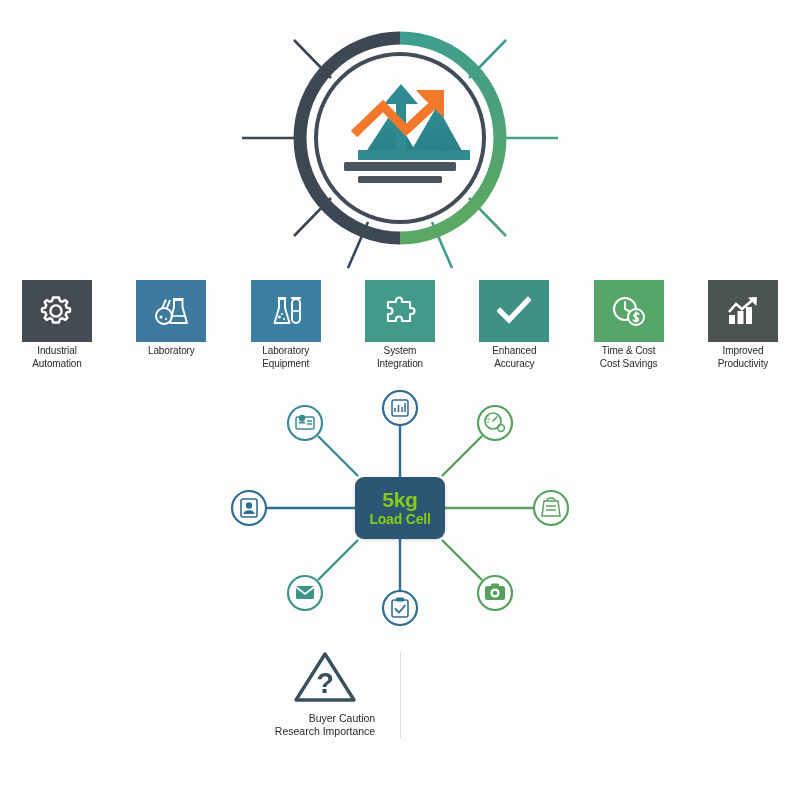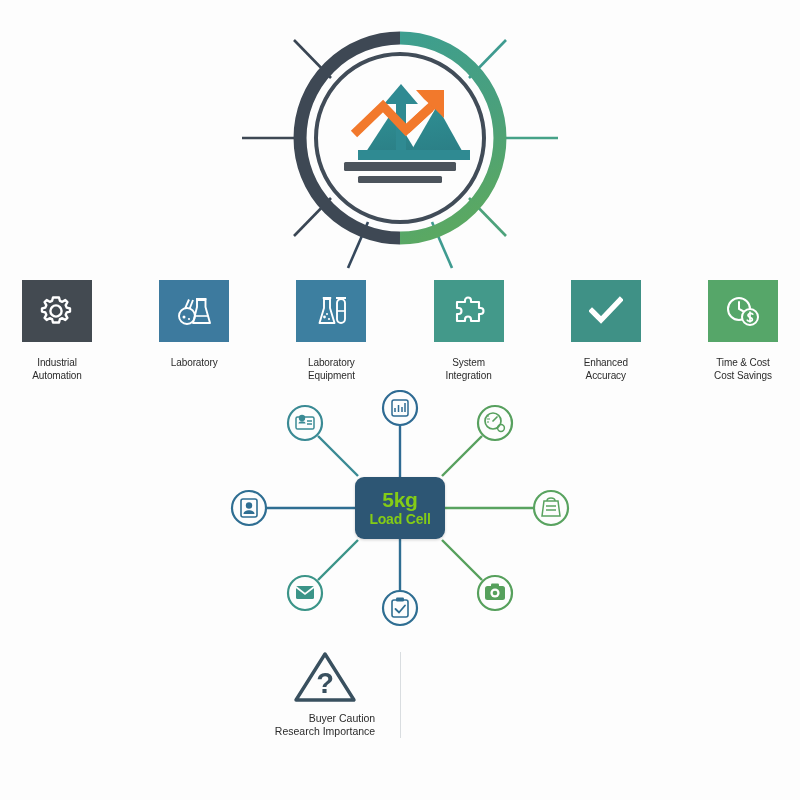--- a/index.html
+++ b/index.html
@@ -45,21 +45,21 @@
   .tile-swatch {
     width: 70px;
     height: 62px;
     display: flex;
     align-items: center;
     justify-content: center;
     box-sizing: border-box;
   }
   .tile-swatch svg { display: block; }
   .tile-label {
-    margin-top: 15px;
+    margin-top: 3px;
     font-size: 10px;
     line-height: 12.5px;
     text-align: center;
     color: #2b2b2b;
     white-space: pre-line;
     letter-spacing: -0.1px;
   }
 
   
   .hub {
@@ -282,20 +282,33 @@
         <path d="M27.8 19.2 C26.8 18.1 23 18 23 20.6 C23 23 27.4 22.2 27.4 24.4 C27.4 26.6 23.3 26.4 22.3 25.2" fill="none" stroke="#ffffff" stroke-width="1.7" stroke-linecap="round"></path>
       </svg>
     </div>
     <div class="tile-label">Time &amp; Cost
 Cost Savings</div>
   </div>
 
 
 
 
+  <div class="tile-cell">
+    <div class="tile-swatch" style="background:#4b5450">
+      <svg width="34" height="32" viewBox="0 0 34 32">
+        <rect x="3" y="20" width="6" height="9" fill="#ffffff"></rect>
+        <rect x="11.5" y="16" width="6" height="13" fill="#ffffff"></rect>
+        <rect x="20" y="12" width="6" height="17" fill="#ffffff"></rect>
+        <polyline points="3,17 10,9 16,14 29,3" fill="none" stroke="#ffffff" stroke-width="2.6" stroke-linejoin="miter"></polyline>
+        <path d="M22 2.6 L31 2 L30.4 11 Z" fill="#ffffff"></path>
+      </svg>
+    </div>
+    <div class="tile-label">Improved
+Productivity</div>
+  </div>
 
 </div>
 
 <div class="hub">
   <svg width="340" height="250" viewBox="0 0 340 250">
 
     <line x1="170" y1="30" x2="170" y2="88" stroke="#2f6b93" stroke-width="2.4"></line>
     <line x1="88" y1="46" x2="128" y2="86" stroke="#3a8a94" stroke-width="2.4"></line>
     <line x1="36" y1="118" x2="125" y2="118" stroke="#2f6e92" stroke-width="2.4"></line>
     <line x1="88" y1="190" x2="128" y2="150" stroke="#3b9488" stroke-width="2.4"></line>

